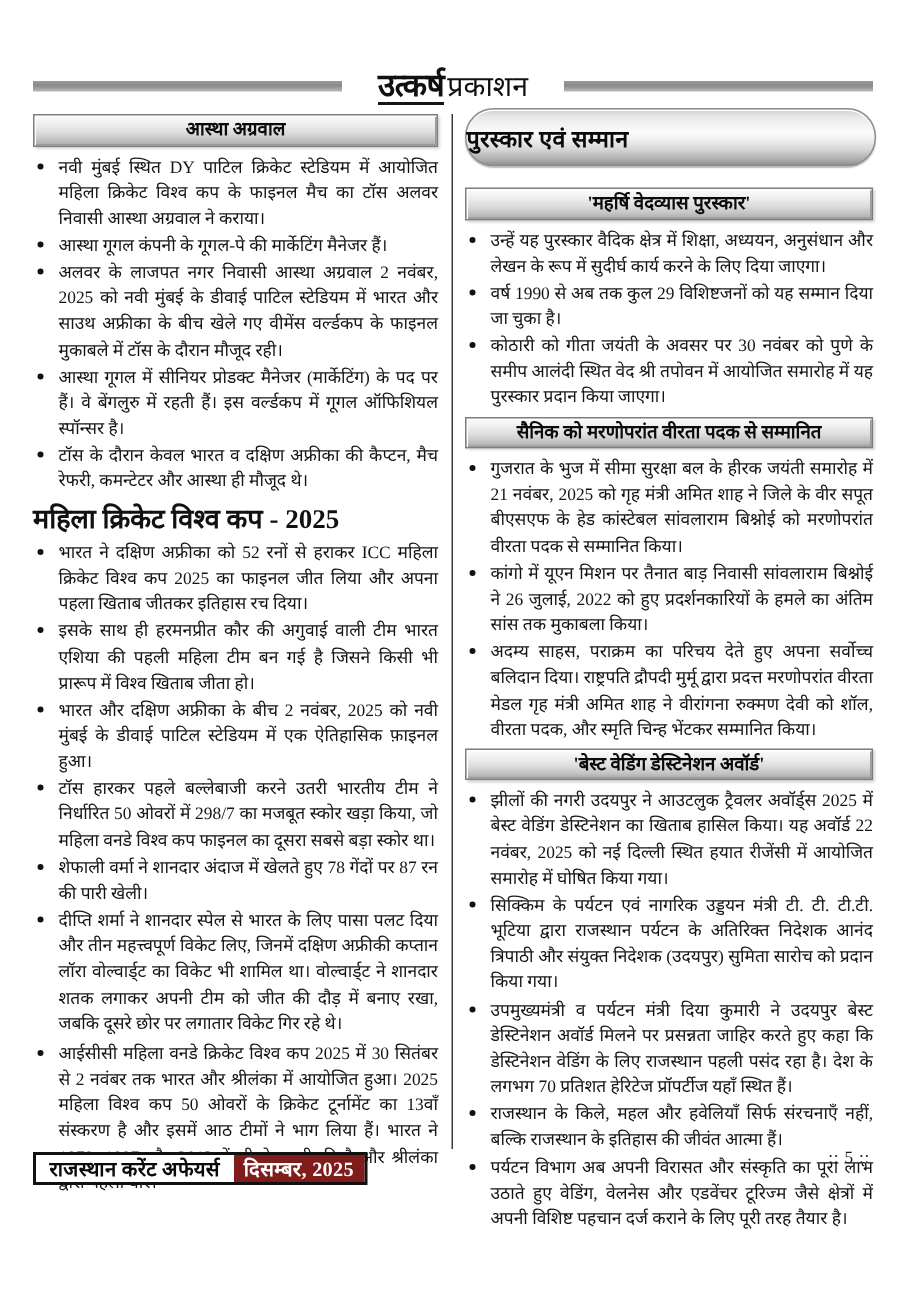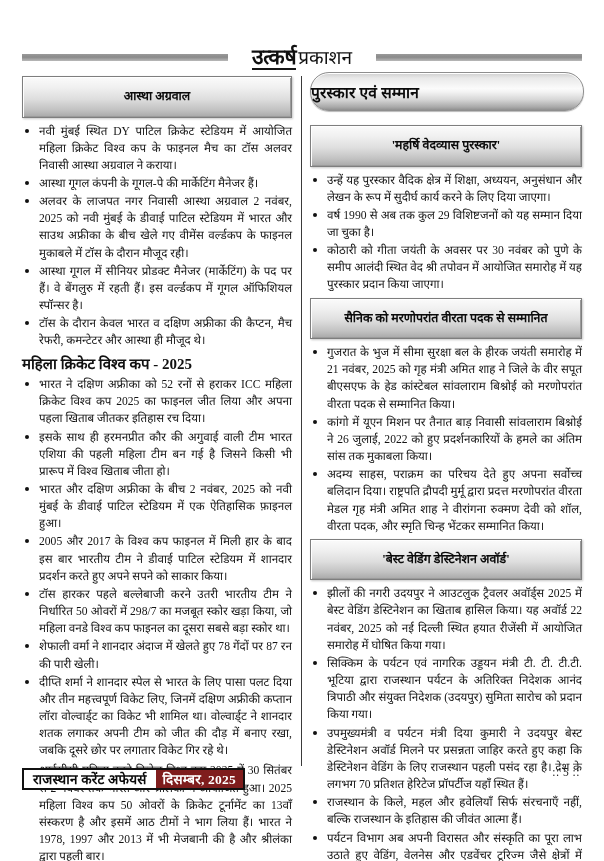--- a/index.html
+++ b/index.html
@@ -115,37 +115,37 @@
     width: 100%;
     min-height: 21px;
     background: linear-gradient(to bottom,
       #fbfbfb 0%, #f0f0f0 26%, #dedede 55%, #c2c2c2 82%, #a8a8a8 100%);
     border: 1px solid #7e7e7e;
     box-shadow: inset 1px 1px 0 #ffffff, inset -1px -1px 0 #9a9a9a, 1px 1px 2px rgba(0,0,0,.22);
     display: flex;
     align-items: center;
     justify-content: center;
     margin: 4px 0 5px 0;
-    padding: 12px 6px;
+    padding: 2px 6px;
     box-sizing: border-box;
   }
   .headbar-text {
     font-family: "Liberation Serif", serif;
     font-weight: 700;
     font-size: 12.4px;
     color: #0b0b0b;
     text-align: center;
     line-height: 1.25;
   }
 
   
   .subhead {
     font-family: "Liberation Serif", serif;
     font-weight: 700;
-    font-size: 15px;
+    font-size: 18px;
     color: #111;
     margin: 5px 0 2px 0;
     line-height: 1.3;
   }
 
   
   ul.bullets {
     list-style: none;
     margin: 0 0 3px 0;
     padding: 0;
@@ -242,21 +242,20 @@
       <li>अलवर के लाजपत नगर निवासी आस्था अग्रवाल 2 नवंबर, 2025 को नवी मुंबई के डीवाई पाटिल स्टेडियम में भारत और साउथ अफ्रीका के बीच खेले गए वीमेंस वर्ल्डकप के फाइनल मुकाबले में टॉस के दौरान मौजूद रही।</li>
       <li>आस्था गूगल में सीनियर प्रोडक्ट मैनेजर (मार्केटिंग) के पद पर हैं। वे बेंगलुरु में रहती हैं। इस वर्ल्डकप में गूगल ऑफिशियल स्पॉन्सर है।</li>
       <li>टॉस के दौरान केवल भारत व दक्षिण अफ्रीका की कैप्टन, मैच रेफरी, कमन्टेटर और आस्था ही मौजूद थे।</li>
     </ul>
 
     <div class="subhead">महिला क्रिकेट विश्व कप - 2025</div>
     <ul class="bullets">
       <li>भारत ने दक्षिण अफ्रीका को 52 रनों से हराकर ICC महिला क्रिकेट विश्व कप 2025 का फाइनल जीत लिया और अपना पहला खिताब जीतकर इतिहास रच दिया।</li>
       <li>इसके साथ ही हरमनप्रीत कौर की अगुवाई वाली टीम भारत एशिया की पहली महिला टीम बन गई है जिसने किसी भी प्रारूप में विश्व खिताब जीता हो।</li>
       <li>भारत और दक्षिण अफ्रीका के बीच 2 नवंबर, 2025 को नवी मुंबई के डीवाई पाटिल स्टेडियम में एक ऐतिहासिक फ़ाइनल हुआ।</li>
-      <li>2005 और 2017 के विश्व कप फाइनल में मिली हार के बाद इस बार भारतीय टीम ने डीवाई पाटिल स्टेडियम में शानदार प्रदर्शन करते हुए अपने सपने को साकार किया।</li>
       <li>टॉस हारकर पहले बल्लेबाजी करने उतरी भारतीय टीम ने निर्धारित 50 ओवरों में 298/7 का मजबूत स्कोर खड़ा किया, जो महिला वनडे विश्व कप फाइनल का दूसरा सबसे बड़ा स्कोर था।</li>
       <li>शेफाली वर्मा ने शानदार अंदाज में खेलते हुए 78 गेंदों पर 87 रन की पारी खेली।</li>
       <li>दीप्ति शर्मा ने शानदार स्पेल से भारत के लिए पासा पलट दिया और तीन महत्त्वपूर्ण विकेट लिए, जिनमें दक्षिण अफ्रीकी कप्तान लॉरा वोल्वार्ड्ट का विकेट भी शामिल था। वोल्वार्ड्ट ने शानदार शतक लगाकर अपनी टीम को जीत की दौड़ में बनाए रखा, जबकि दूसरे छोर पर लगातार विकेट गिर रहे थे।</li>
     </ul>
 
     <ul class="bullets">
       <li>आईसीसी महिला वनडे क्रिकेट विश्व कप 2025 में 30 सितंबर से 2 नवंबर तक भारत और श्रीलंका में आयोजित हुआ। 2025 महिला विश्व कप 50 ओवरों के क्रिकेट टूर्नामेंट का 13वाँ संस्करण है और इसमें आठ टीमों ने भाग लिया हैं। भारत ने 1978, 1997 और 2013 में भी मेजबानी की है और श्रीलंका द्वारा पहली बार।</li>
 
     </ul>
 

